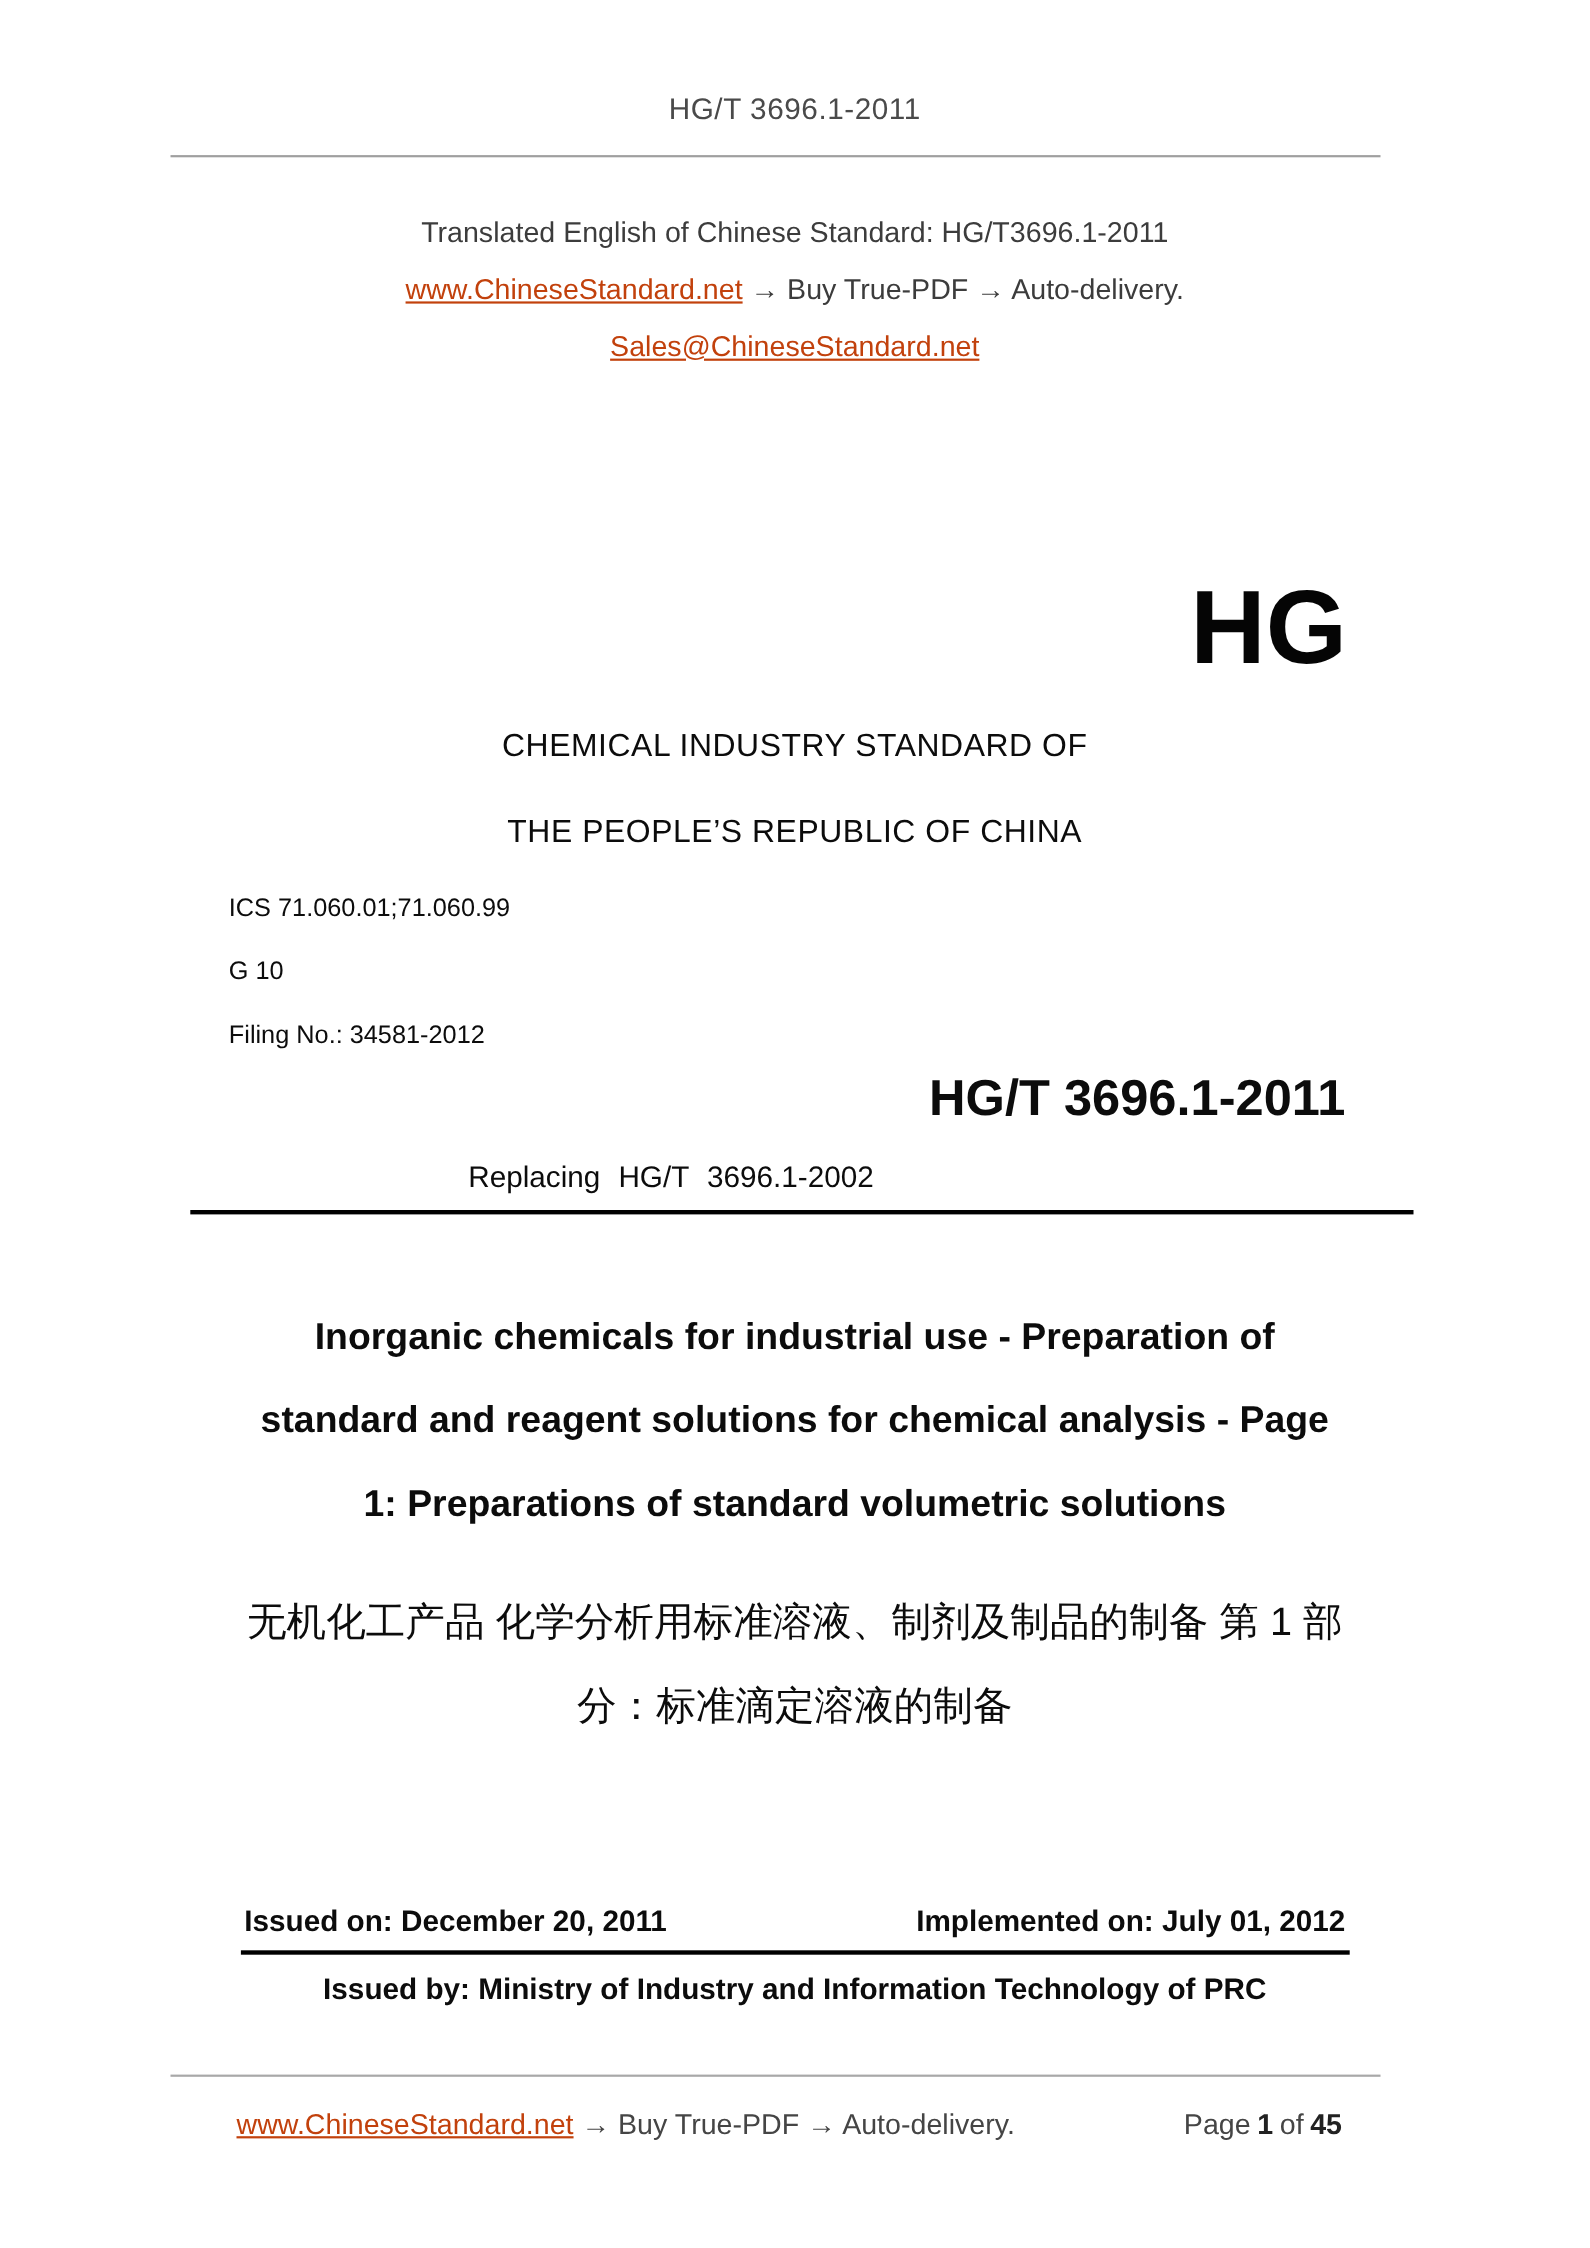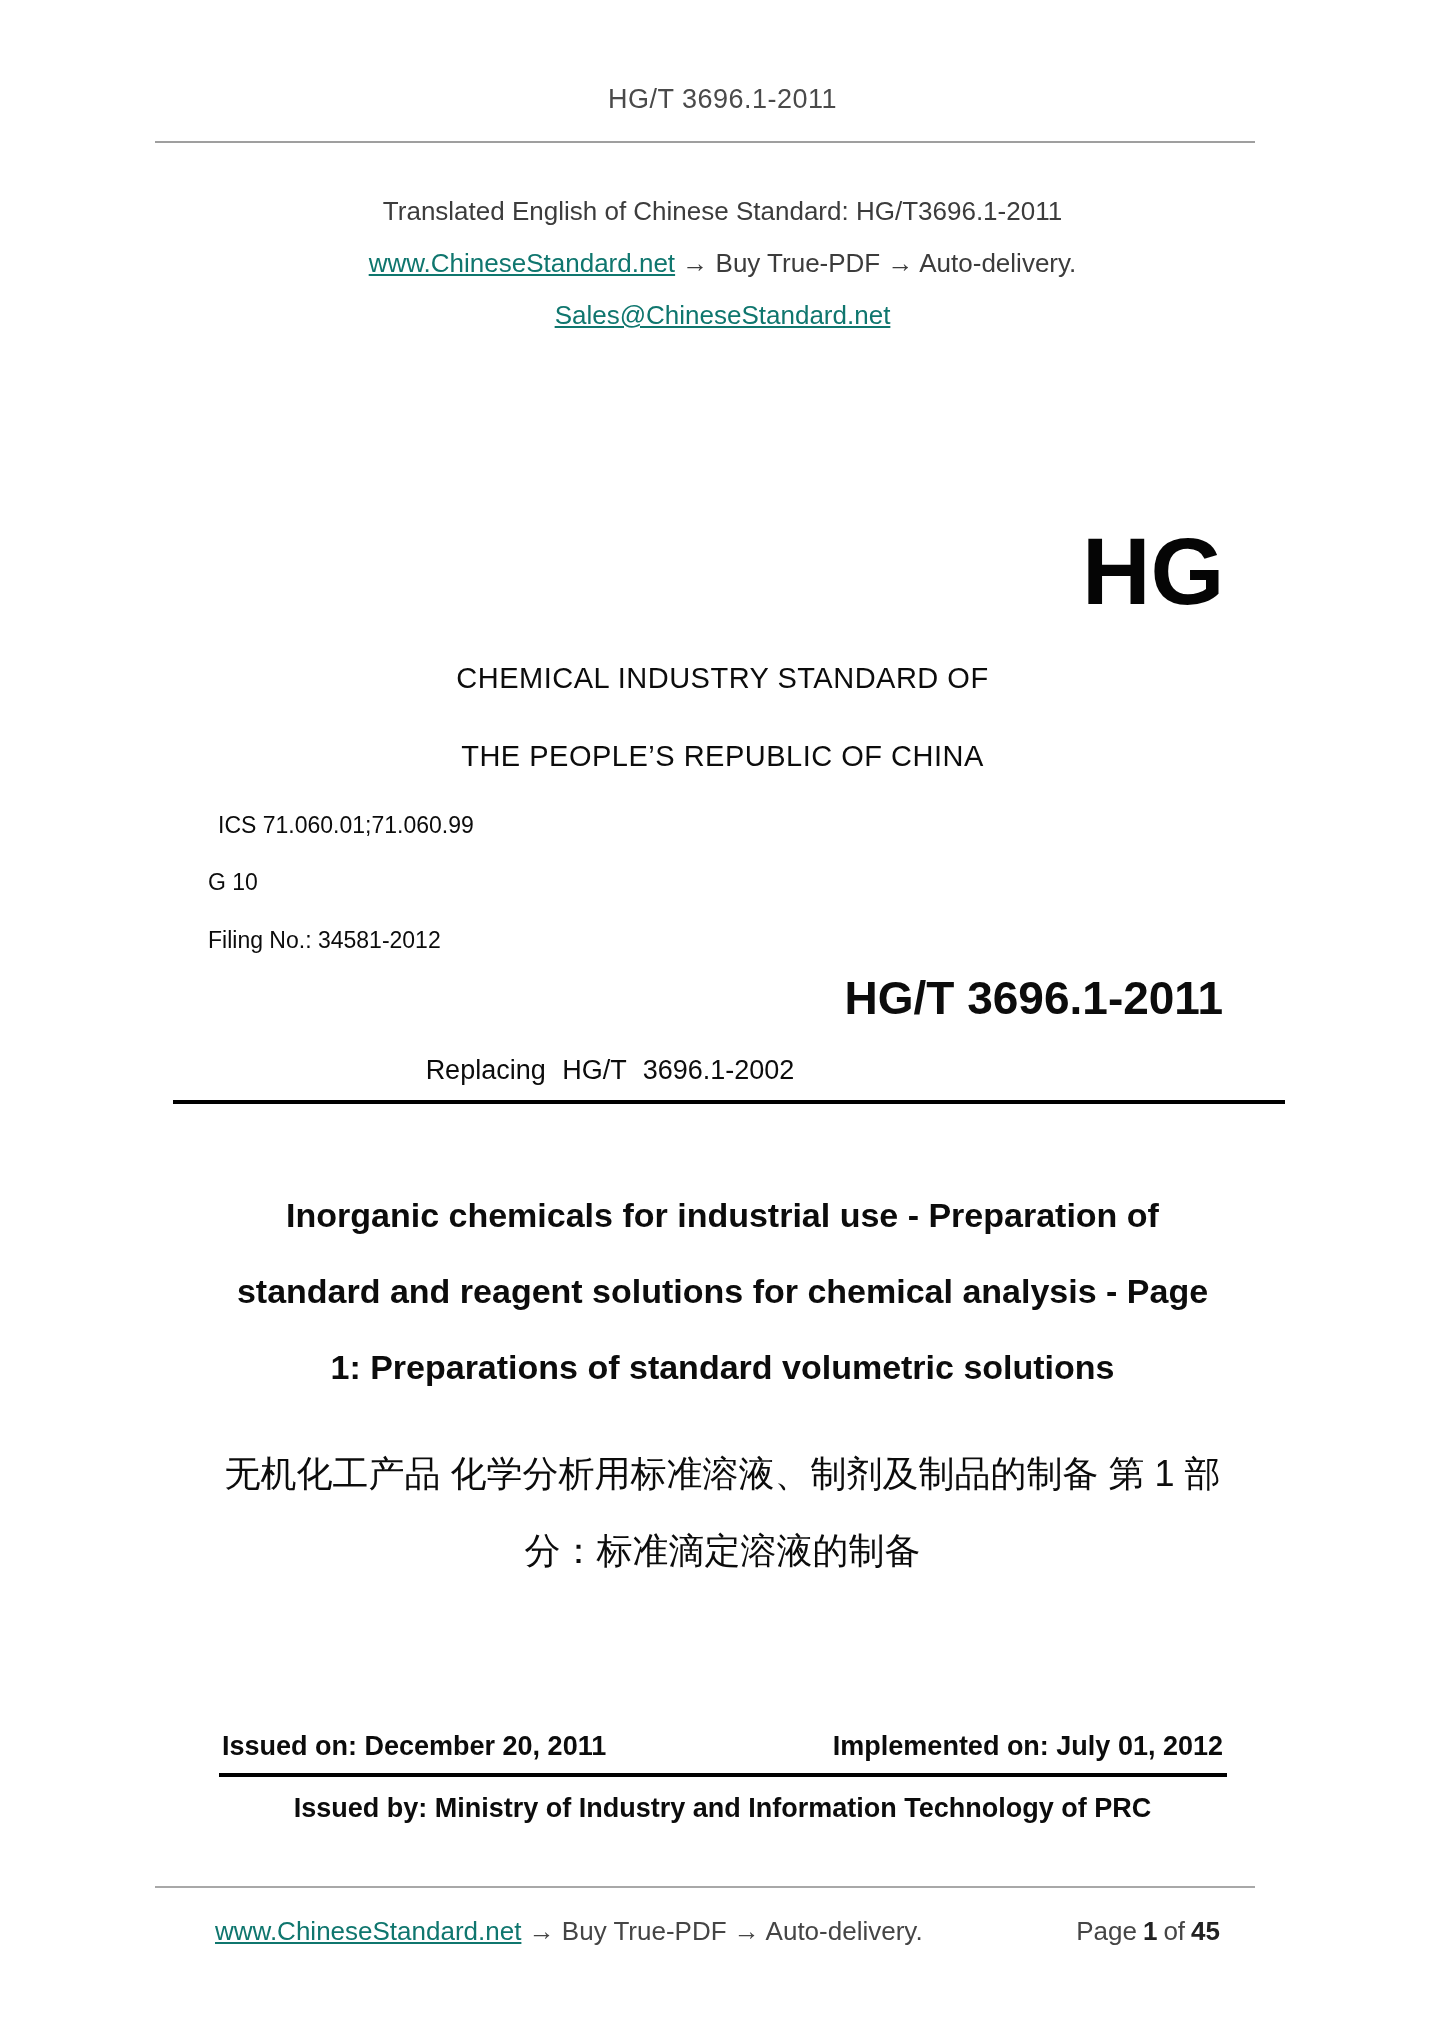--- a/index.html
+++ b/index.html
@@ -17,31 +17,31 @@
 
   
   .doc-code { top:84px; font-size:27px; color:#4a4a4a; letter-spacing:0.5px; }
   .rule-thin { height:2px; background:#9f9f9f; }
   .hdr-rule { top:141px; left:155px; width:1100px; }
 
   .note-line { font-size:26px; color:#3c3c3c; }
   .note1 { top:196px; }
   .note2 { top:248px; }
   .note3 { top:300px; }
-  .lnk { text-decoration:underline; color:#0f766e; cursor:pointer; }
+  .lnk { text-decoration:underline; color:#c2410c; cursor:pointer; }
   .arrowed { }
 
   
   .logo { top:524px; left:1082px; font-size:95px; font-weight:bold; color:#050505; line-height:1; }
   .org1 { top:662px; font-size:29px; letter-spacing:0.5px; }
   .org2 { top:740px; font-size:29px; letter-spacing:0.5px; }
 
   
   .meta { left:208px; font-size:23px; }
-  .ics    { top:812px;margin-left:10px; }
+  .ics    { top:812px; }
   .gcode  { top:869px; }
   .filing { top:927px; }
 
   
   .std-no   { top:971px;  left:0; width:1223px; text-align:right; font-size:46px; font-weight:bold; }
   .replacing{ top:1055px; left:0; width:1220px; text-align:center; font-size:27px; word-spacing:9px; }
   .rule-thick { height:4px; background:#000; }
   .std-rule { top:1100px; left:173px; width:1112px; }
 
   

